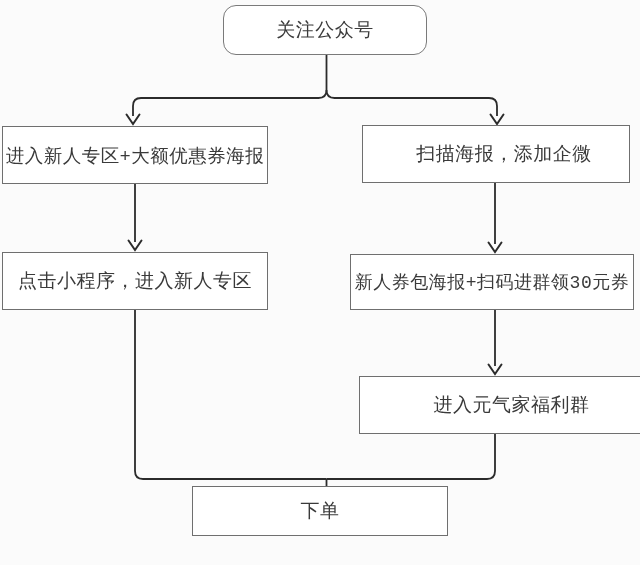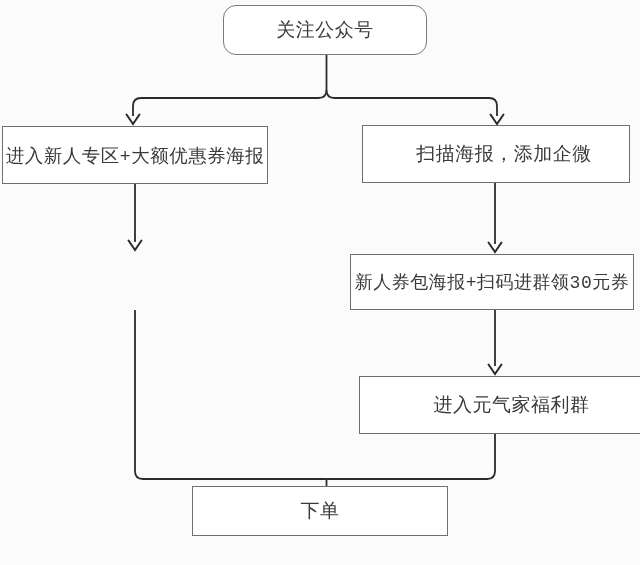--- a/index.html
+++ b/index.html
@@ -75,20 +75,23 @@
   </div>
 
   <div class="node" id="n-left1">
     <span>进入新人专区+大额优惠券海报</span>
   </div>
 
   <div class="node" id="n-right1">
     <span>扫描海报，添加企微</span>
   </div>
 
+  <div class="node" id="n-left2">
+    <span>点击小程序，进入新人专区</span>
+  </div>
 
   <div class="node" id="n-right2">
     <span>新人券包海报+扫码进群领30元券</span>
   </div>
 
   <div class="node" id="n-right3">
     <span>进入元气家福利群</span>
   </div>
 
   <div class="node" id="n-order">

